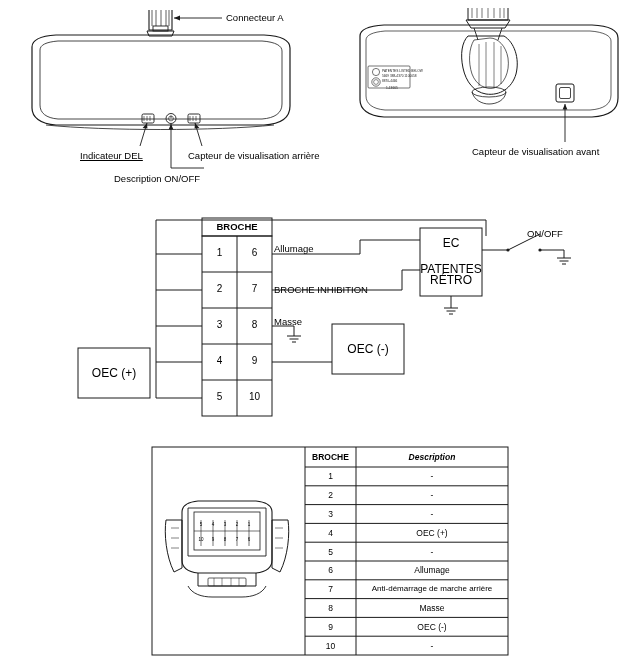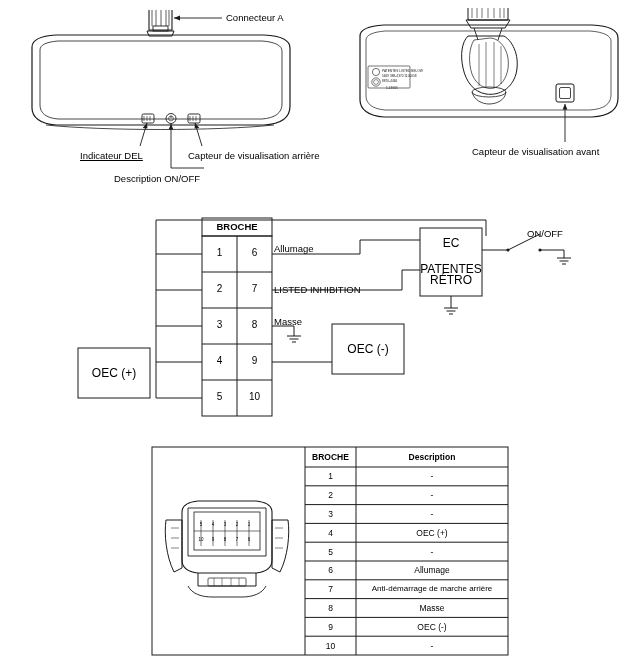--- a/index.html
+++ b/index.html
@@ -258,21 +258,21 @@
   <div class="pin-num" style="left:186px; top:355px; width:35px;">4</div>
   <div class="pin-num" style="left:186px; top:391px; width:35px;">5</div>
 
   <div class="pin-num" style="left:221px; top:247px; width:35px;">6</div>
   <div class="pin-num" style="left:221px; top:283px; width:35px;">7</div>
   <div class="pin-num" style="left:221px; top:319px; width:35px;">8</div>
   <div class="pin-num" style="left:221px; top:355px; width:35px;">9</div>
   <div class="pin-num" style="left:221px; top:391px; width:35px;">10</div>
 
   <div class="lbl" style="left:258px; top:243px;">Allumage</div>
-  <div class="lbl" style="left:258px; top:284px;">LISTED INHIBITION</div>
+  <div class="lbl" style="left:258px; top:284px;">BROCHE INHIBITION</div>
   <div class="lbl" style="left:258px; top:316px;">Masse</div>
   <div class="lbl" style="left:511px; top:228px;">ON/OFF</div>
 
   <div class="box-txt" style="left:404px; top:238px; width:62px;">EC</div>
   <div class="box-txt" style="left:404px; top:264px; width:62px;">PATENTES</div>
   <div class="box-txt" style="left:404px; top:275px; width:62px;">RÉTRO</div>
 
   <div class="box-txt" style="left:316px; top:344px; width:72px;">OEC (-)</div>
 
   <div class="box-txt" style="left:62px; top:368px; width:72px;">OEC (+)</div>
@@ -283,21 +283,21 @@
   <div class="conn-num" style="left:216px; top:522px; width:10px;">2</div>
   <div class="conn-num" style="left:228px; top:522px; width:10px;">1</div>
 
   <div class="conn-num" style="left:180px; top:537px; width:10px;">10</div>
   <div class="conn-num" style="left:192px; top:537px; width:10px;">9</div>
   <div class="conn-num" style="left:204px; top:537px; width:10px;">8</div>
   <div class="conn-num" style="left:216px; top:537px; width:10px;">7</div>
   <div class="conn-num" style="left:228px; top:537px; width:10px;">6</div>
 
   <div class="tbl-txt bold" style="left:289px; top:452px; width:51px;">BROCHE</div>
-  <div class="tbl-txt bold" style="left:340px; top:452px; width:152px;">Description</div>
+  <div class="tbl-txt bold" style="left:340px; top:452px; width:152px;font-style:italic;">Description</div>
 
   <div class="tbl-txt" style="left:289px; top:471.4px; width:51px;">1</div>
   <div class="tbl-txt" style="left:340px; top:471.4px; width:152px;">-</div>
 
   <div class="tbl-txt" style="left:289px; top:490.2px; width:51px;">2</div>
   <div class="tbl-txt" style="left:340px; top:490.2px; width:152px;">-</div>
 
   <div class="tbl-txt" style="left:289px; top:509px; width:51px;">3</div>
   <div class="tbl-txt" style="left:340px; top:509px; width:152px;">-</div>
 

